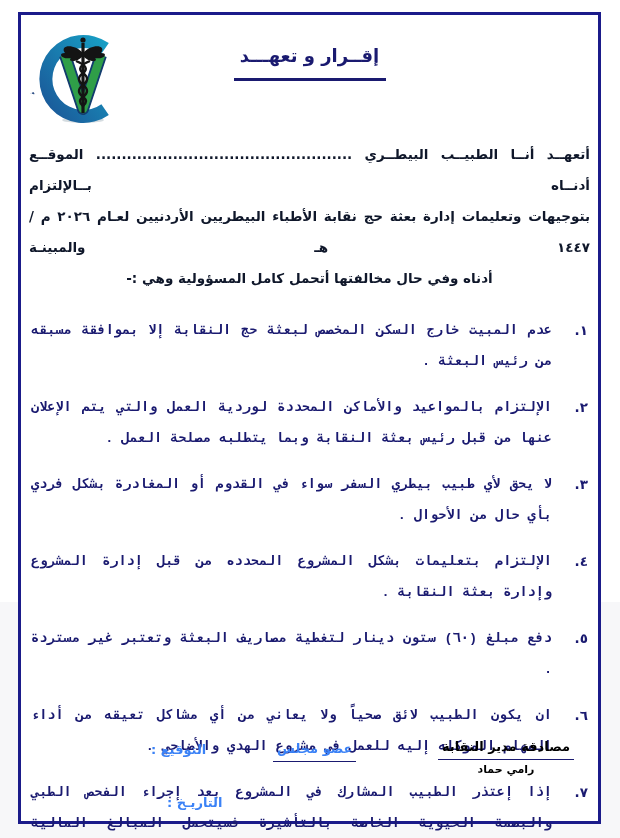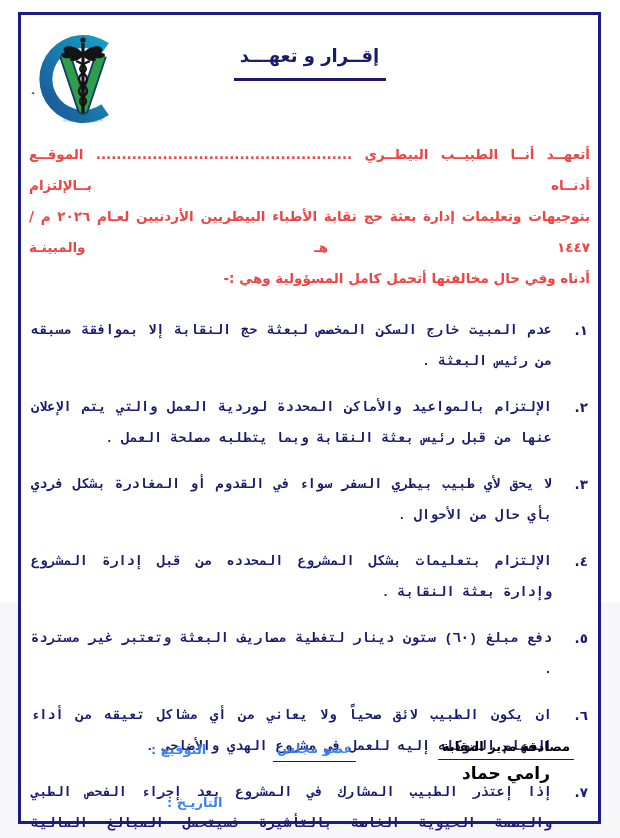--- a/index.html
+++ b/index.html
@@ -47,31 +47,31 @@
   }
   .title-underline{
     width:152px;
     height:2.5px;
     background:#1a1a70;
     margin:12px auto 0 auto;
   }
   
   .intro{
     margin:12px 8px 0 8px;
-    color:#ef4444;
+    color:#0f172a;
     font-weight:bold;
     font-size:13.5px;
     line-height:31px;
   }
   .intro .j{
     text-align:justify;
     text-align-last:justify;
   }
   .intro .r{
-    text-align:right;
+    text-align:center;
   }
   
   .items{
     margin:21px 10px 0 10px;
   }
   .item{
     display:flex;
     color:#1a1a70;
     font-weight:bold;
     font-size:13.5px;
@@ -106,21 +106,21 @@
     position:absolute;
     top:724px;
     right:24px;
     text-align:center;
     color:#000000;
     font-weight:bold;
     font-size:13px;
   }
   .cert-name{
     margin-top:9px;
-    font-size:17px;
+    font-size:11px;
   }
   .council{ top:726px; left:252px; }
   .signature{ top:727px; left:130px; }
   .datefield{ top:780px; left:146px; }
 </style>
 </head>
 <body>
 
 <div class="page">
   <div class="frame">

